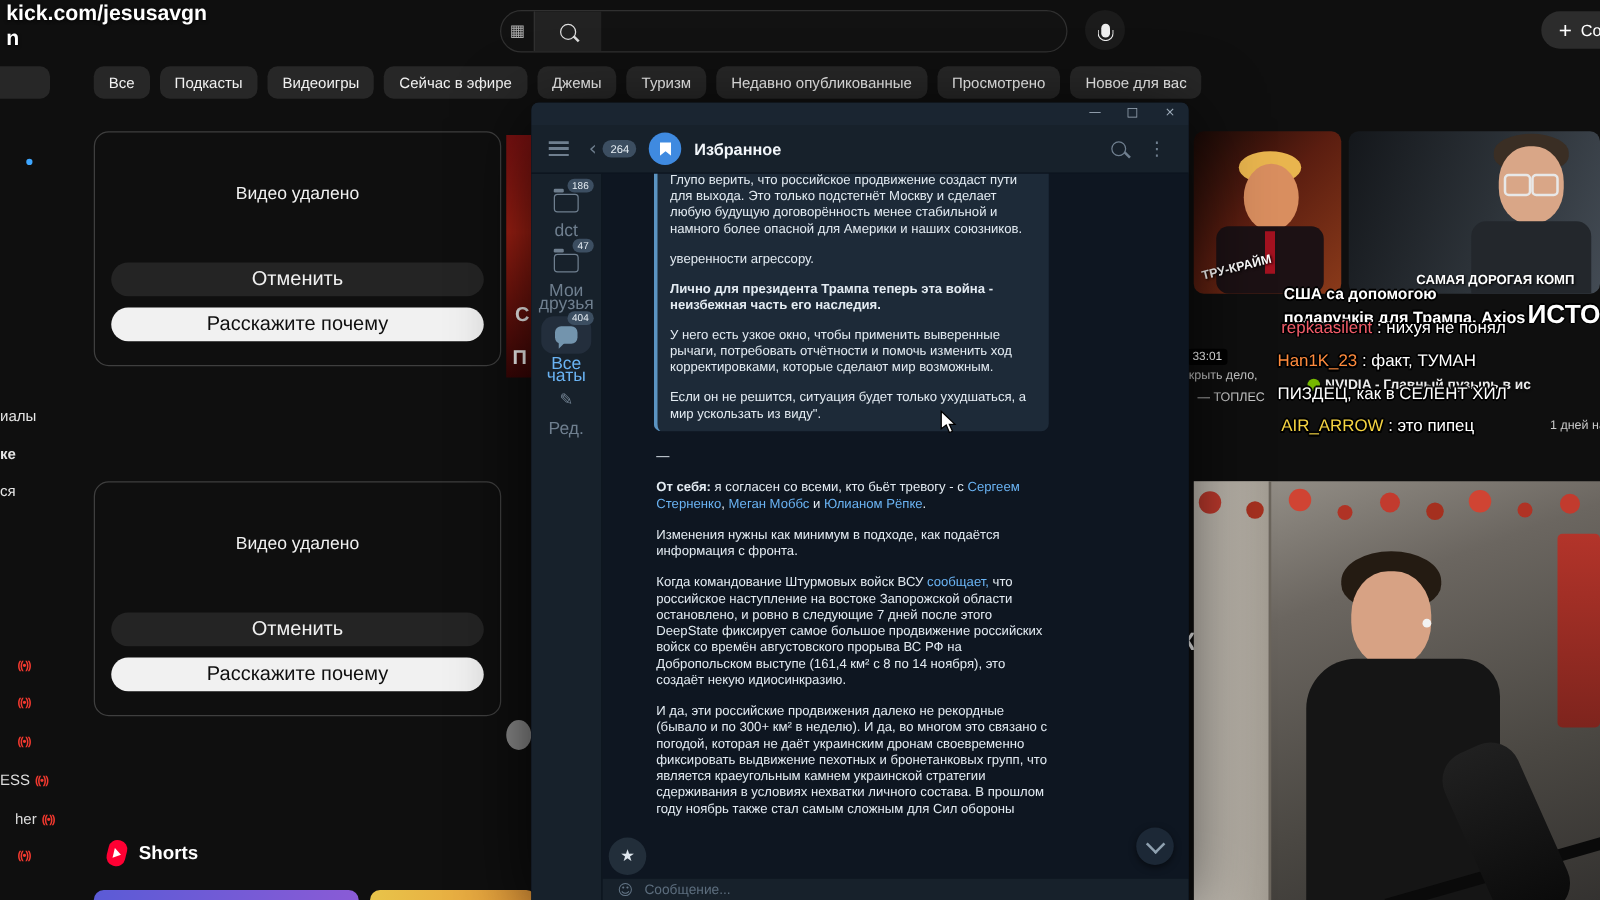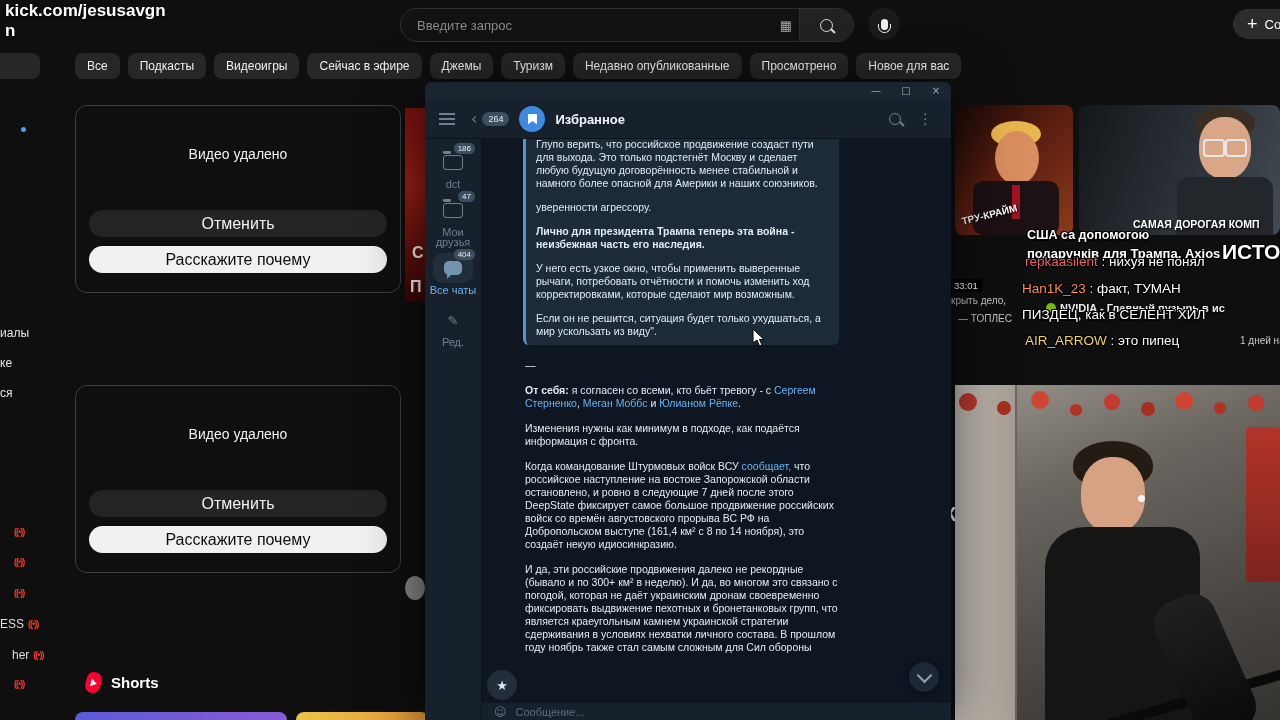--- a/index.html
+++ b/index.html
@@ -140,21 +140,21 @@
              align-items:center;justify-content:center;}
   .rail-wrap.active{background:#232e3c;}
   .ic-folder{width:18px;height:13px;border:1.5px solid #6f7f8f;border-radius:3px;position:relative;display:block;}
   .ic-folder::before{content:"";position:absolute;left:-1px;top:-5px;width:8px;height:3px;background:#6f7f8f;border-radius:1px;}
   .ic-chat{width:18px;height:14px;background:#7394ad;border-radius:5px;position:relative;display:block;}
   .ic-chat::after{content:"";position:absolute;left:3px;bottom:-4px;border-left:5px solid #7394ad;
                   border-bottom:5px solid transparent;}
   .ic-pencil{color:#6f7f8f;font-size:13px;font-family:"DejaVu Sans",sans-serif;}
   .rail-badge{position:absolute;top:-4px;right:-2px;background:#3c4e61;color:#e6edf3;font-size:8px;
               padding:1px 4px;border-radius:7px;}
-  .rail-label{font-size:11px;color:#6f7f8f;line-height:10px;margin-top:2px;}
+  .rail-label{font-size:14px;color:#6f7f8f;line-height:10px;margin-top:2px;}
   .rail-label.active{color:#6ab3f3;}
   .tg-chat{flex:1;position:relative;background:#0e1621;overflow:hidden;}
   .msg{position:absolute;left:41px;top:-8px;width:330px;}
   .quote{background:#1d2a38;border-left:3px solid #5b94c2;border-radius:6px;padding:7px 10px;width:293px;margin-bottom:14px;}
   .q-p{font-size:10.5px;line-height:13px;color:#e3ebf2;margin:0 0 11px;}
   .q-p:last-child{margin-bottom:0;}
   .b-p{font-size:10.5px;line-height:13px;color:#e3ebf2;margin:0 2px 12px 2px;width:316px;}
   .bold{font-weight:700;}
   .tg-link{color:#6ab3f3;cursor:pointer;}
   .msg-avatar{position:absolute;left:5px;bottom:20px;width:30px;height:30px;border-radius:50%;background:#222e3a;
@@ -169,21 +169,20 @@
   .composer-ph{color:#5c6d7d;font-size:11px;}
 
   .cursor{position:absolute;left:752px;top:328px;z-index:30;}
 </style>
 </head>
 <body>
 
 <div id="screen">
 
   <div class="search-wrap">
-    <input class="search-input" placeholder="Введите запрос" style="">
     <span class="kb-icon">▦</span>
     <button class="search-btn">
       <span class="mag"></span>
     </button>
   </div>
   <button class="mic-btn">
     <span class="mic-glyph"></span>
   </button>
   <button class="create-btn">
     <span class="plus">+</span>
@@ -202,21 +201,21 @@
     <button class="chip">Видеоигры</button>
     <button class="chip">Сейчас в эфире</button>
     <button class="chip">Джемы</button>
     <button class="chip">Туризм</button>
     <button class="chip">Недавно опубликованные</button>
     <button class="chip">Просмотрено</button>
     <button class="chip">Новое для вас</button>
   </div>
 
   <span class="side-frag" style="top:326px;">иалы</span>
-  <span class="side-frag" style="top:356px;">ке</span>
+  <span class="side-frag" style="top:356px;font-weight:bold;">ке</span>
   <span class="side-frag" style="top:386px;">ся</span>
   <span class="blue-dot"></span>
 
   <div class="live-row" style="left:14px;top:527px;">
     <span class="live-ic">((•))</span>
     </div>
   <div class="live-row" style="left:14px;top:557px;">
     <span class="live-ic">((•))</span>
     </div>
   <div class="live-row" style="left:14px;top:588px;">

